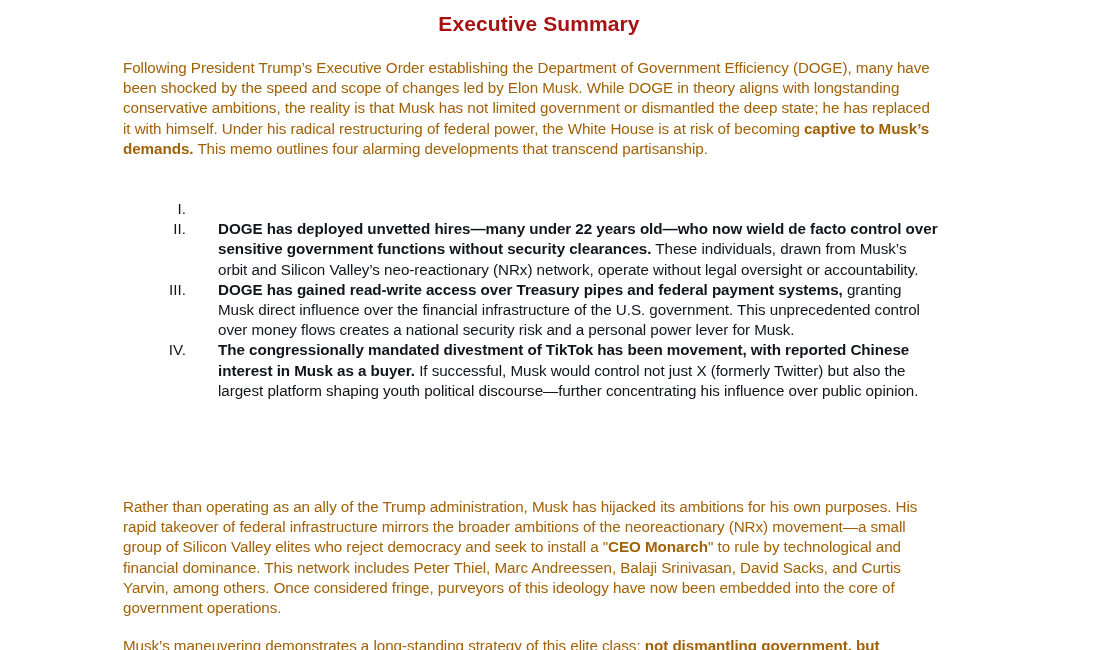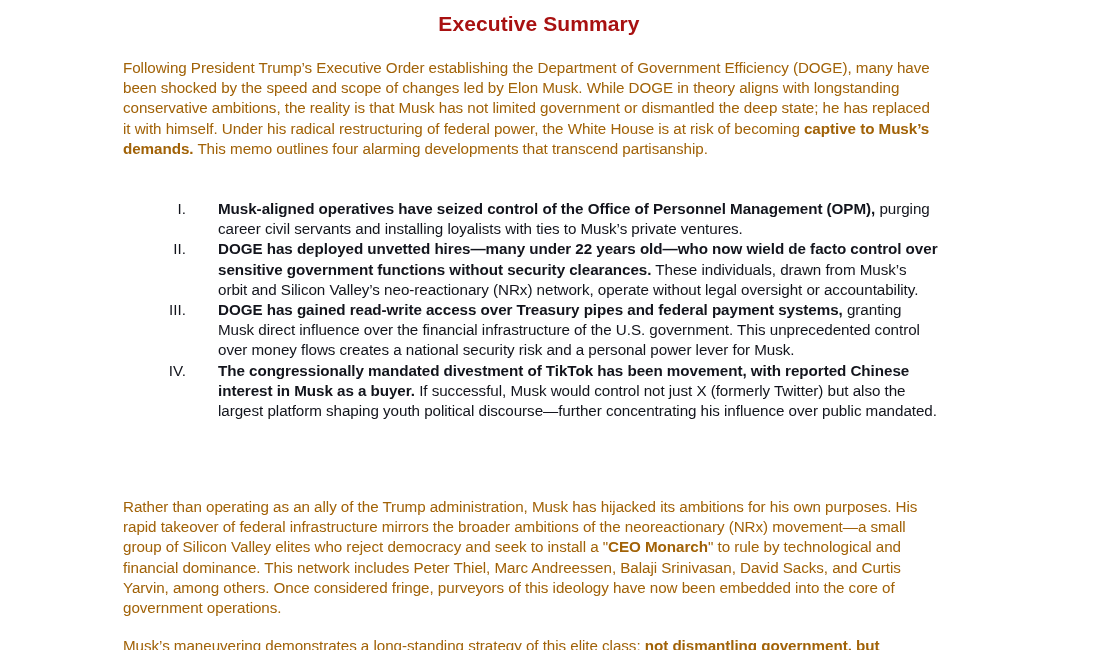--- a/index.html
+++ b/index.html
@@ -99,33 +99,32 @@
 
 <div class="page" style="background: rgb(255, 255, 255);">
 
   <h1 class="doc-title" style="color: rgb(168, 17, 17);">Executive Summary</h1>
 
   <p class="para body-block para-1" style="position:absolute;"><span>Following President Trump’s Executive Order establishing the Department of Government Efficiency (DOGE), many have been shocked by the speed and scope of changes led by Elon Musk. While DOGE in theory aligns with longstanding conservative ambitions, the reality is that Musk has not limited government or dismantled the deep state; he has replaced it with himself. Under his radical restructuring of federal power, the White House is at risk of becoming </span><b>captive to Musk’s demands.</b><span> This memo outlines four alarming developments that transcend partisanship.</span></p>
 
   <div class="list">
     <div class="list-item">
       <div class="numeral">I.</div>
-      <div class="item-text"><b>Musk-aligned operatives have seized control of the Office of Personnel Management (OPM),</b><span> purging career civil servants and installing loyalists with ties to Musk’s private ventures.</span></div>
     </div>
     <div class="list-item">
       <div class="numeral">II.</div>
       <div class="item-text"><b>DOGE has deployed unvetted hires—many under 22 years old—who now wield de facto control over sensitive government functions without security clearances.</b><span> These individuals, drawn from Musk’s orbit and Silicon Valley’s neo-reactionary (NRx) network, operate without legal oversight or accountability.</span></div>
     </div>
     <div class="list-item">
       <div class="numeral">III.</div>
       <div class="item-text"><b>DOGE has gained read-write access over Treasury pipes and federal payment systems,</b><span> granting Musk direct influence over the financial infrastructure of the U.S. government. This unprecedented control over money flows creates a national security risk and a personal power lever for Musk.</span></div>
     </div>
     <div class="list-item">
       <div class="numeral">IV.</div>
-      <div class="item-text"><b>The congressionally mandated divestment of TikTok has been movement, with reported Chinese interest in Musk as a buyer.</b><span> If successful, Musk would control not just X (formerly Twitter) but also the largest platform shaping youth political discourse—further concentrating his influence over public mandated.</span></div>
+      <div class="item-text"><b>The congressionally mandated divestment of TikTok has been movement, with reported Chinese interest in Musk as a buyer.</b><span> If successful, Musk would control not just X (formerly Twitter) but also the largest platform shaping youth political discourse—further concentrating his influence over public opinion.</span></div>
     </div>
   </div>
 
   <p class="para body-block para-2" style="position:absolute;"><span>Rather than operating as an ally of the Trump administration, Musk has hijacked its ambitions for his own purposes. His rapid takeover of federal infrastructure mirrors the broader ambitions of the neoreactionary (NRx) movement—a small group of Silicon Valley elites who reject democracy and seek to install a "</span><b>CEO Monarch</b><span>" to rule by technological and financial dominance. This network includes Peter Thiel, Marc Andreessen, Balaji Srinivasan, David Sacks, and Curtis Yarvin, among others. Once considered fringe, purveyors of this ideology have now been embedded into the core of government operations.</span></p>
 
   <p class="para body-block para-3" style="position:absolute;"><span>Musk’s maneuvering demonstrates a long-standing strategy of this elite class: </span><b>not dismantling government, but</b></p>
 
 </div>
 
 </body></html>

